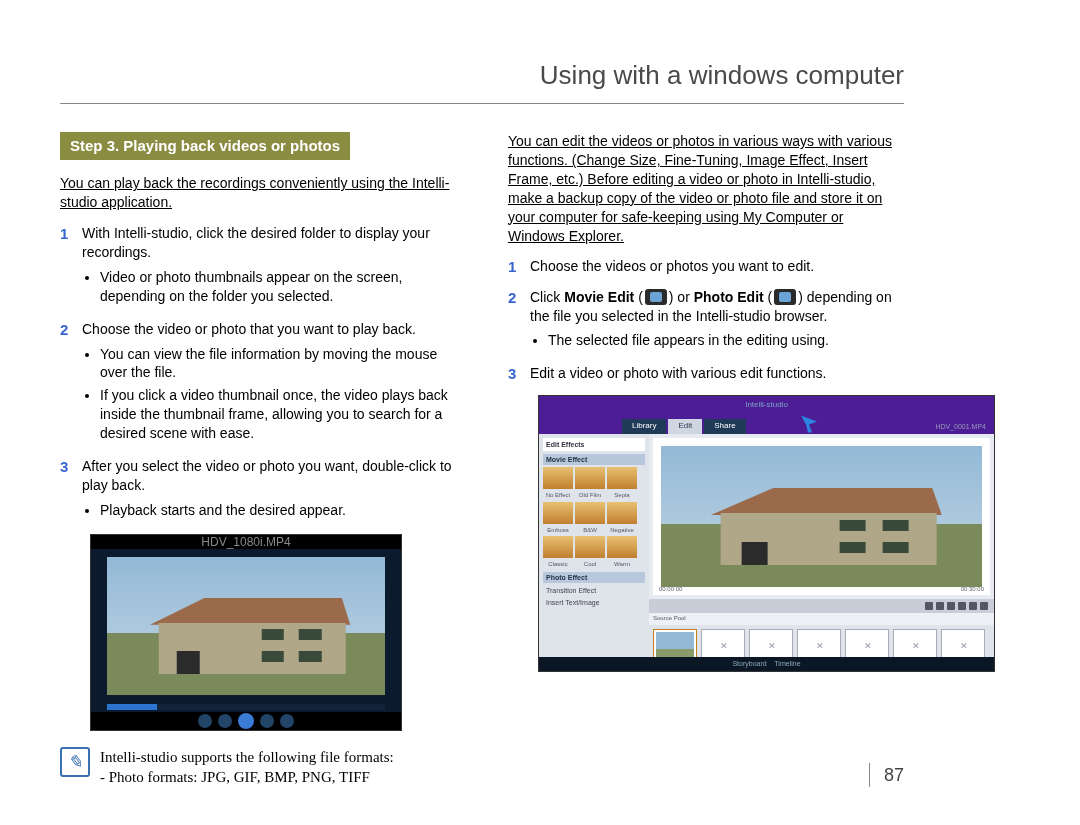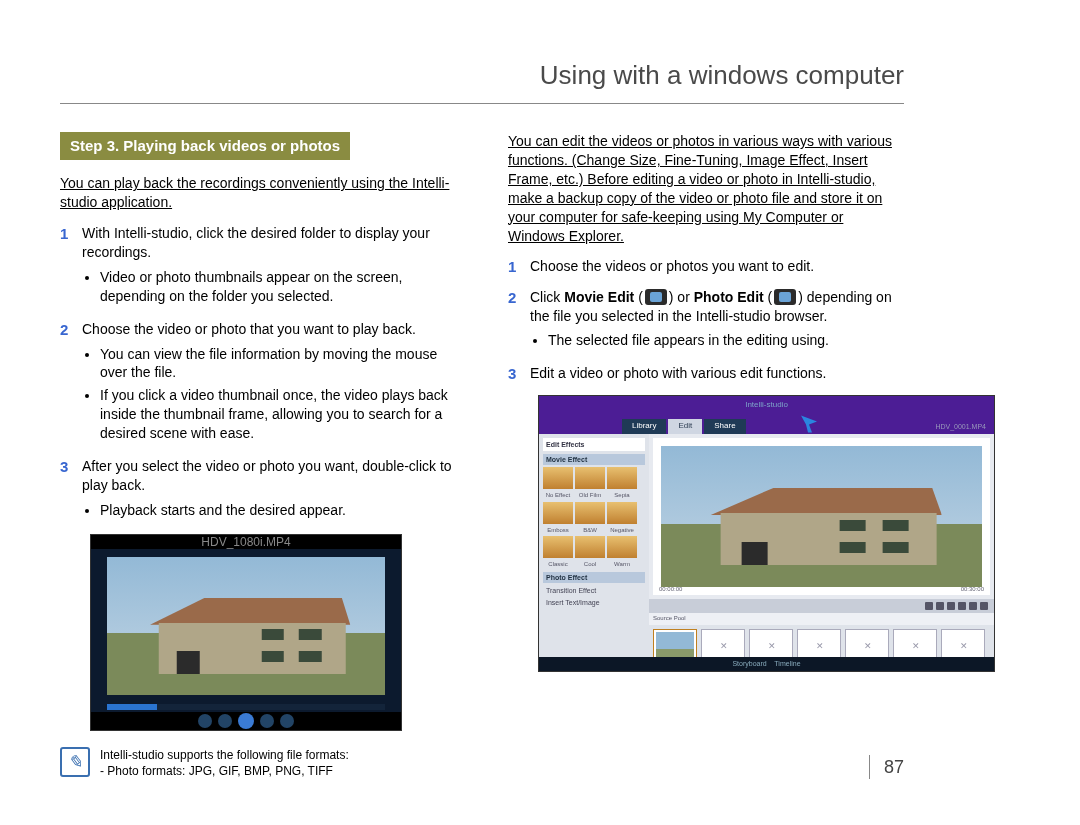--- a/index.html
+++ b/index.html
@@ -96,21 +96,21 @@
   .tl-src{height:10px;background:#eef0f5;font-size:6px;color:#556;padding:1px 4px;}
   .tl-track{display:flex;gap:4px;padding:4px;}
   .clip{width:42px;height:34px;background:#fff;border:1px solid #aab;position:relative;}
   .clip.first{border-color:#c08020;}
   .clip.first::after{content:"";position:absolute;inset:2px;background:linear-gradient(#93b9d6 55%,#8a9a6a 55%);}
   .clip .cx{position:absolute;top:10px;left:18px;font-size:9px;color:#99a;}
   .ed-bottom{position:absolute;left:0;right:0;bottom:0;height:14px;background:#0c1726;}
 
   .note-box{display:flex;gap:10px;margin-top:16px;}
   .note-ico{width:26px;height:26px;border:2px solid #3a6fb0;color:#3a6fb0;display:flex;align-items:center;justify-content:center;font-style:italic;font-family:Georgia,serif;font-size:18px;border-radius:3px;flex-shrink:0;}
-  .note-txt{font-size:12px;line-height:1.35;}
+  .note-txt{font-size:15px;line-height:1.35;font-family:Liberation Serif, serif;}
   .note-txt div{margin:0;}
 
   .page-num{
     position:absolute;right:60px;bottom:20px;font-size:18px;color:#444;
     border-left:1px solid #888;padding-left:14px;height:24px;line-height:24px;
   }
 </style>
 </head>
 <body>
 

